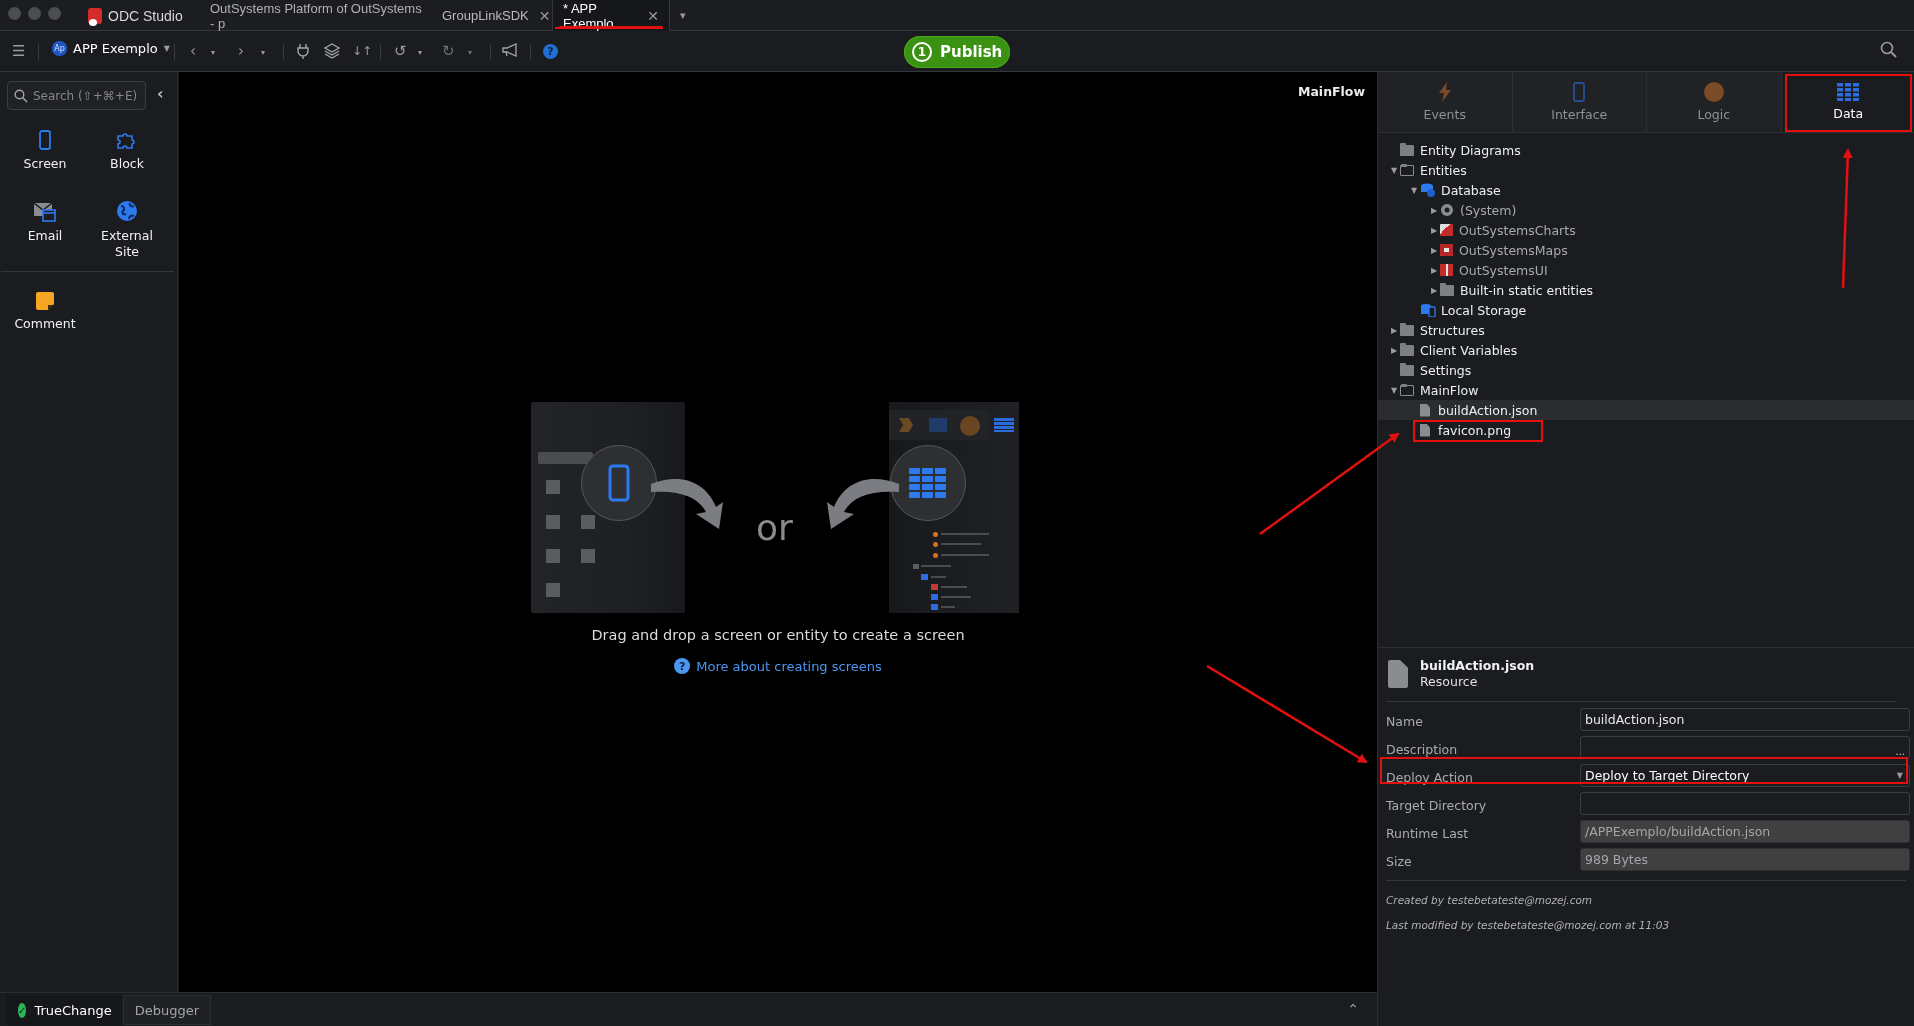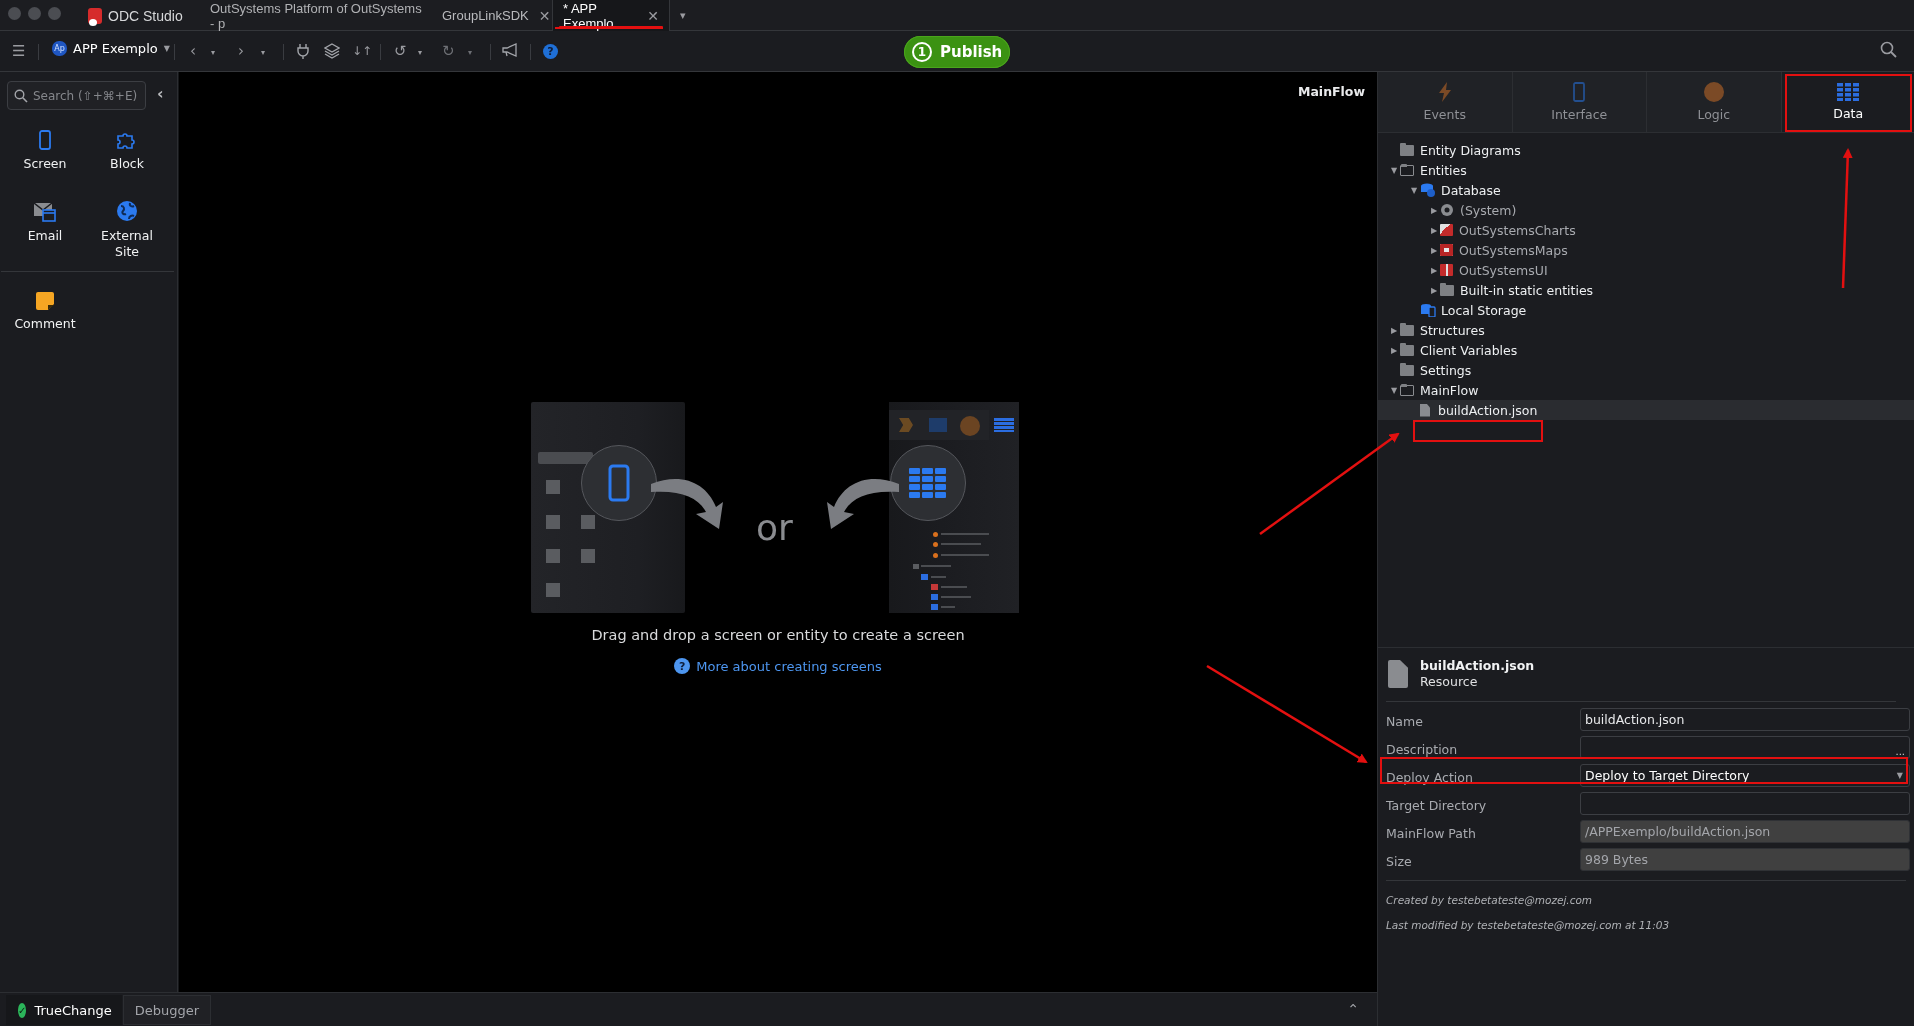--- a/index.html
+++ b/index.html
@@ -427,20 +427,25 @@
     <div class="trow" style="padding-left:10px">
       <span class="caret">▼</span>
         <span class="fold open"></span>
       <span>MainFlow</span>
     </div>
     <div class="trow selected" style="padding-left:30px">
       <span class="caret"></span>
         <span class="file"></span>
       <span>buildAction.json</span>
     </div>
+    <div class="trow" style="padding-left:30px">
+      <span class="caret"></span>
+        <span class="file"></span>
+      <span>favicon.png</span>
+    </div>
   </div>
 
   <div class="props">
     <div class="props-head">
       <span class="big-file"></span>
       <div>
         <div class="props-title">buildAction.json</div>
         <div class="props-sub">Resource</div>
       </div>
     </div>
@@ -456,21 +461,21 @@
     </div>
     <div class="prow" style="top:116px">
       <span class="plabel">Deploy Action</span>
       <div class="pfield" style="color:#fff"><span>Deploy to Target Directory</span><span class="dd">▼</span></div>
     </div>
     <div class="prow" style="top:144px">
       <span class="plabel">Target Directory</span>
       <div class="pfield"><span></span></div>
     </div>
     <div class="prow" style="top:172px">
-      <span class="plabel">MainFlow Path</span>
+      <span class="plabel">Runtime Last</span>
       <div class="pfield readonly"><span>/APPExemplo/buildAction.json</span></div>
     </div>
     <div class="prow" style="top:200px">
       <span class="plabel">Size</span>
       <div class="pfield readonly"><span>989 Bytes</span></div>
     </div>
     <div class="props-divider2" style="top:232px"></div>
     <div class="meta" style="top:246px">Created by testebetateste@mozej.com</div>
     <div class="meta" style="top:271px">Last modified by testebetateste@mozej.com at 11:03</div>
   </div>

